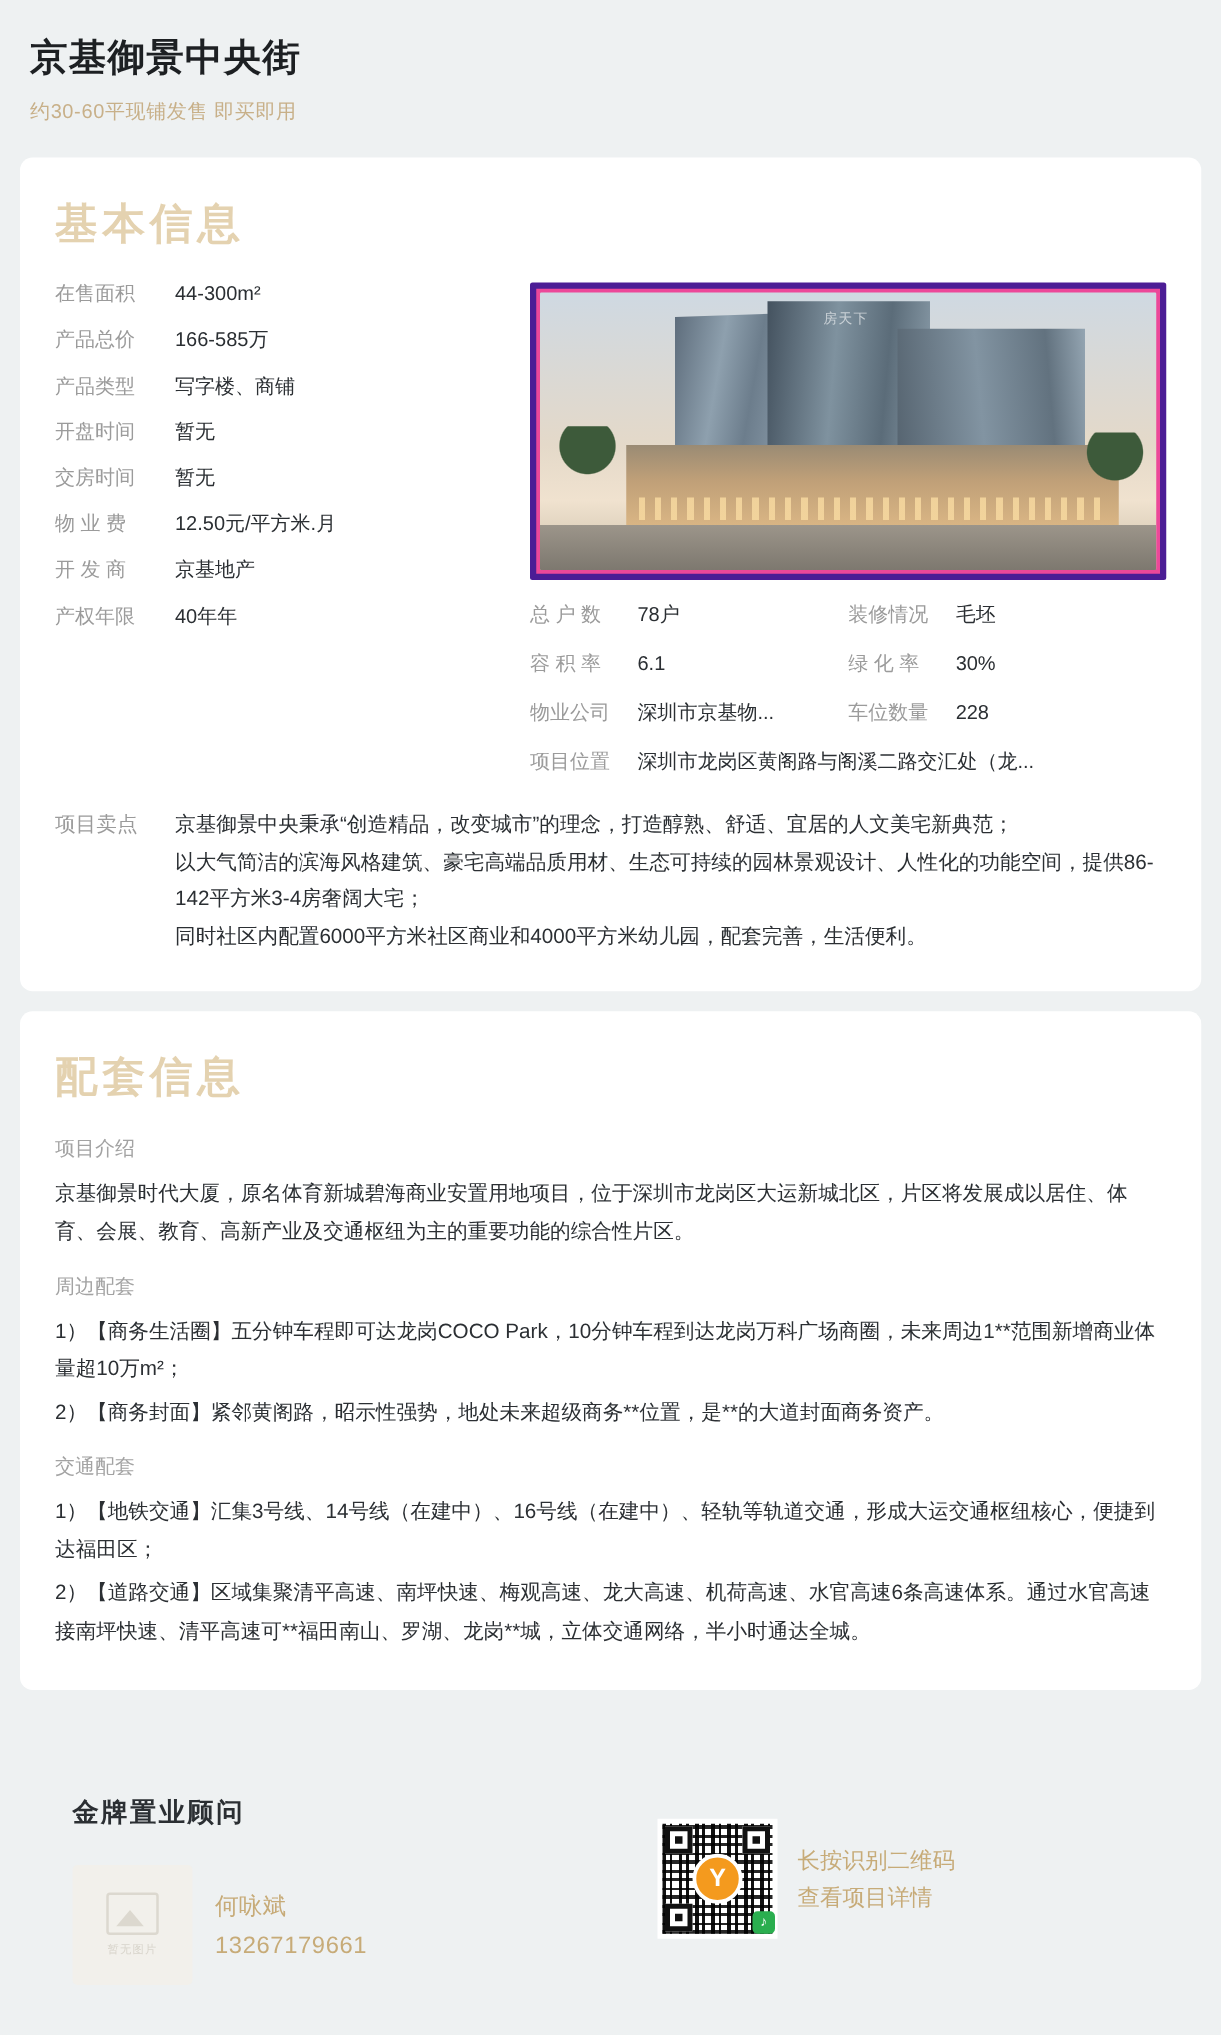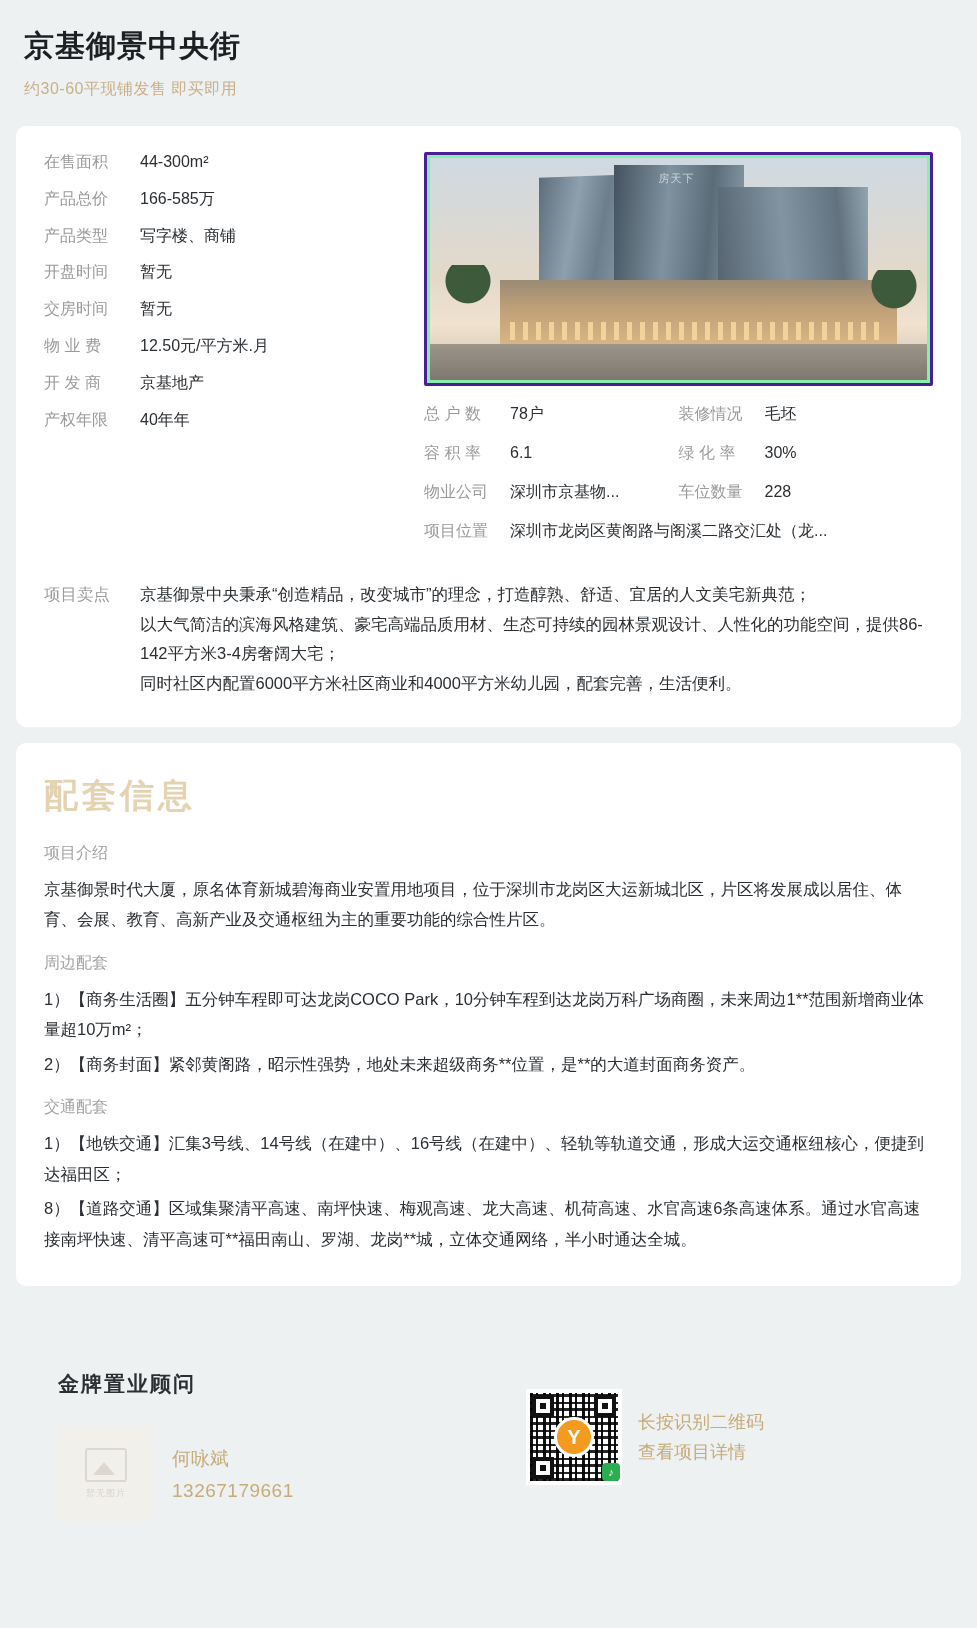--- a/index.html
+++ b/index.html
@@ -75,22 +75,22 @@
   }
   .kv .k.spread {
     display: flex;
     justify-content: space-between;
   }
   .kv .v {
     color: #2b2f33;
   }
   .photo-wrap {
     width: 100%;
-    border: 3px solid #4c1d95;
-    background: #86efac;
+    border: 5px solid #4c1d95;
+    background: #ec4899;
     padding: 3px;
     border-radius: 2px;
   }
   .photo {
     width: 100%;
     height: 222px;
     border-radius: 1px;
     position: relative;
     overflow: hidden;
     background:
@@ -193,21 +193,21 @@
     color: #2b2f33;
     white-space: nowrap;
     overflow: hidden;
     text-overflow: ellipsis;
     max-width: 260px;
   }
   
   .sell {
     display: flex;
     align-items: flex-start;
-    margin-top: 20px;
+    margin-top: 8px;
     font-size: 16.5px;
   }
   .sell .k {
     color: #9b9b9b;
     width: 96px;
     flex: 0 0 96px;
     line-height: 1.8;
   }
   .sell .v {
     color: #2b2f33;
@@ -374,20 +374,21 @@
 <body>
 
 <div class="page">
 
   <div class="header">
     <div class="header-title">京基御景中央街</div>
     <div class="header-sub">约30-60平现铺发售 即买即用</div>
   </div>
 
   <div class="card">
+    <div class="card-title">基本信息</div>
 
     <div class="basic-top">
       <div class="basic-left">
         <div class="kv">
           <span class="k">在售面积</span>
           <span class="v">44-300m²</span>
         </div>
         <div class="kv">
           <span class="k">产品总价</span>
           <span class="v">166-585万</span>
@@ -480,21 +481,21 @@
 
     <div class="sub-label">项目介绍</div>
     <p class="para">京基御景时代大厦，原名体育新城碧海商业安置用地项目，位于深圳市龙岗区大运新城北区，片区将发展成以居住、体育、会展、教育、高新产业及交通枢纽为主的重要功能的综合性片区。</p>
 
     <div class="sub-label">周边配套</div>
     <p class="para">1）【商务生活圈】五分钟车程即可达龙岗COCO Park，10分钟车程到达龙岗万科广场商圈，未来周边1**范围新增商业体量超10万m²；</p>
     <p class="para">2）【商务封面】紧邻黄阁路，昭示性强势，地处未来超级商务**位置，是**的大道封面商务资产。</p>
 
     <div class="sub-label">交通配套</div>
     <p class="para">1）【地铁交通】汇集3号线、14号线（在建中）、16号线（在建中）、轻轨等轨道交通，形成大运交通枢纽核心，便捷到达福田区；</p>
-    <p class="para">8）【道路交通】区域集聚清平高速、南坪快速、梅观高速、龙大高速、机荷高速、水官高速6条高速体系。通过水官高速接南坪快速、清平高速可**福田南山、罗湖、龙岗**城，立体交通网络，半小时通达全城。</p>
+    <p class="para">2）【道路交通】区域集聚清平高速、南坪快速、梅观高速、龙大高速、机荷高速、水官高速6条高速体系。通过水官高速接南坪快速、清平高速可**福田南山、罗湖、龙岗**城，立体交通网络，半小时通达全城。</p>
   </div>
 
   <div class="footer">
     <div class="agent-box">
       <div class="agent-title">金牌置业顾问</div>
       <div class="agent-row">
         <div class="agent-photo">
           <div class="ph-icon"></div>
           <div class="ph-text">暂无图片</div>
         </div>

